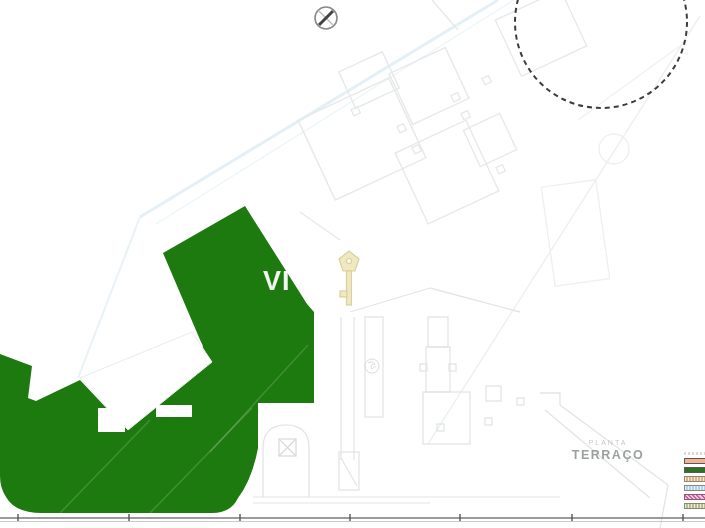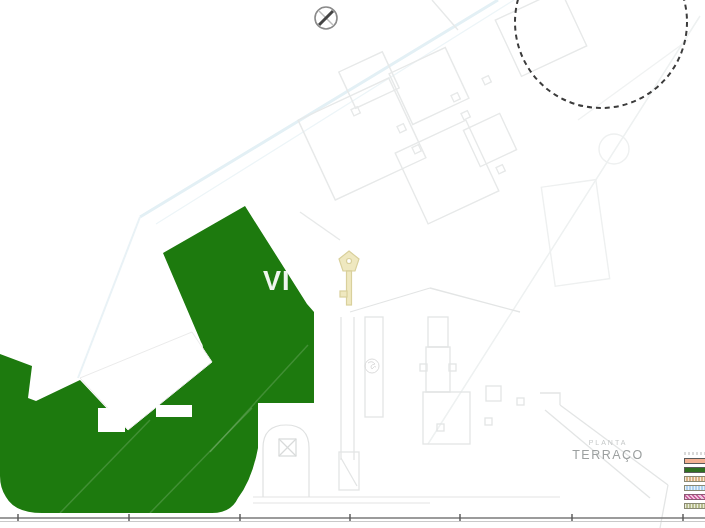--- a/index.html
+++ b/index.html
@@ -10,21 +10,21 @@
   #canvas{position:absolute;left:0;top:0;width:605px;height:528px;}
   svg{position:absolute;left:0;top:0;}
   .plan-title{
     position:absolute;left:558px;top:438px;width:100px;text-align:center;
     user-select:none;
   }
   .plan-title .small{
     font-size:7px;letter-spacing:2px;color:#c6c9c9;line-height:10px;
   }
   .plan-title .big{
-    font-size:12.5px;font-weight:normal;letter-spacing:1.5px;color:#9ca0a0;line-height:14px;
+    font-size:12.5px;font-weight:bold;letter-spacing:1.5px;color:#9ca0a0;line-height:14px;
   }
   .watermark-text{
     position:absolute;left:263px;top:266px;
     font-size:27px;font-weight:bold;letter-spacing:1px;
     color:rgba(255,255,255,0.93);user-select:none;
   }
   #legend{
     position:absolute;left:684px;top:452px;width:21px;overflow:visible;
   }
   .legend-row{width:26px;height:6px;margin-bottom:3px;box-sizing:border-box;}

